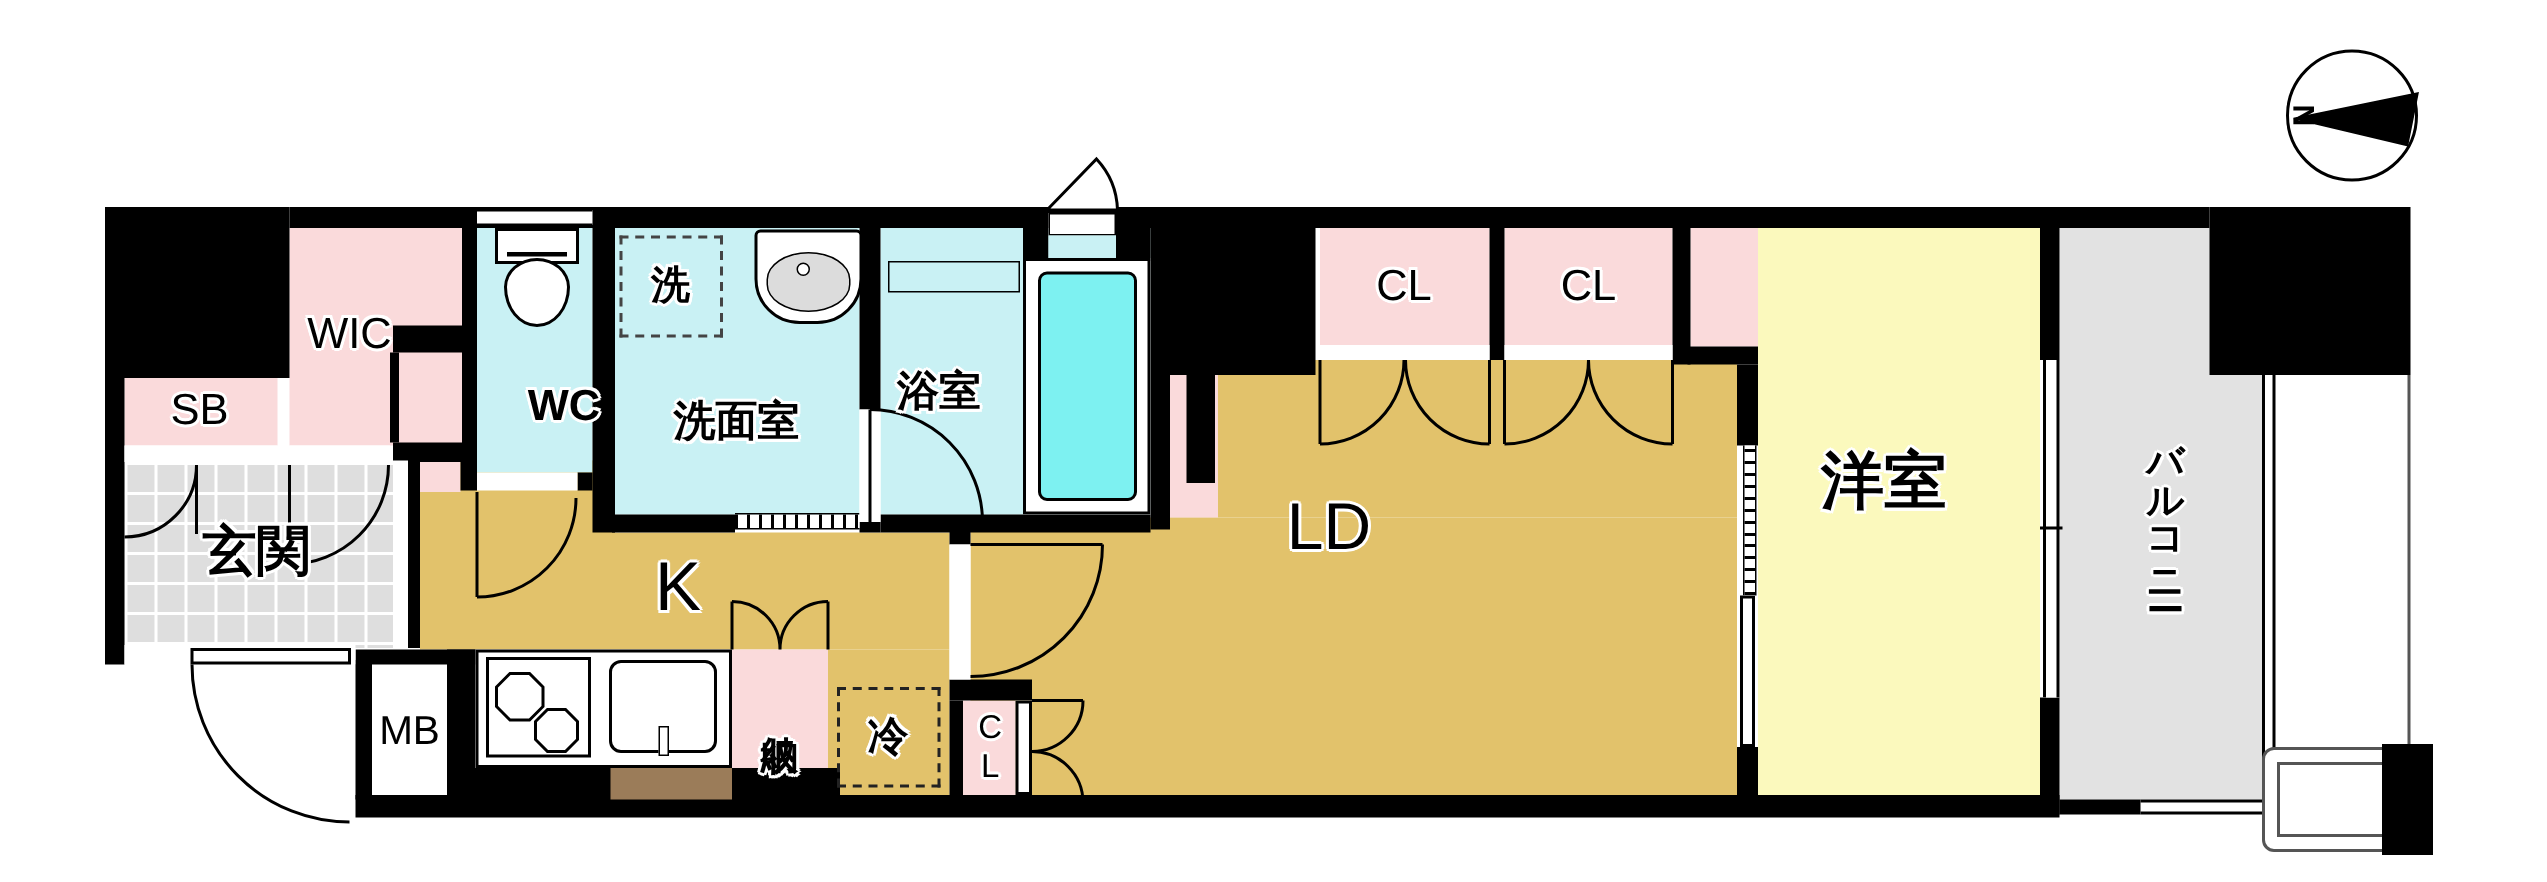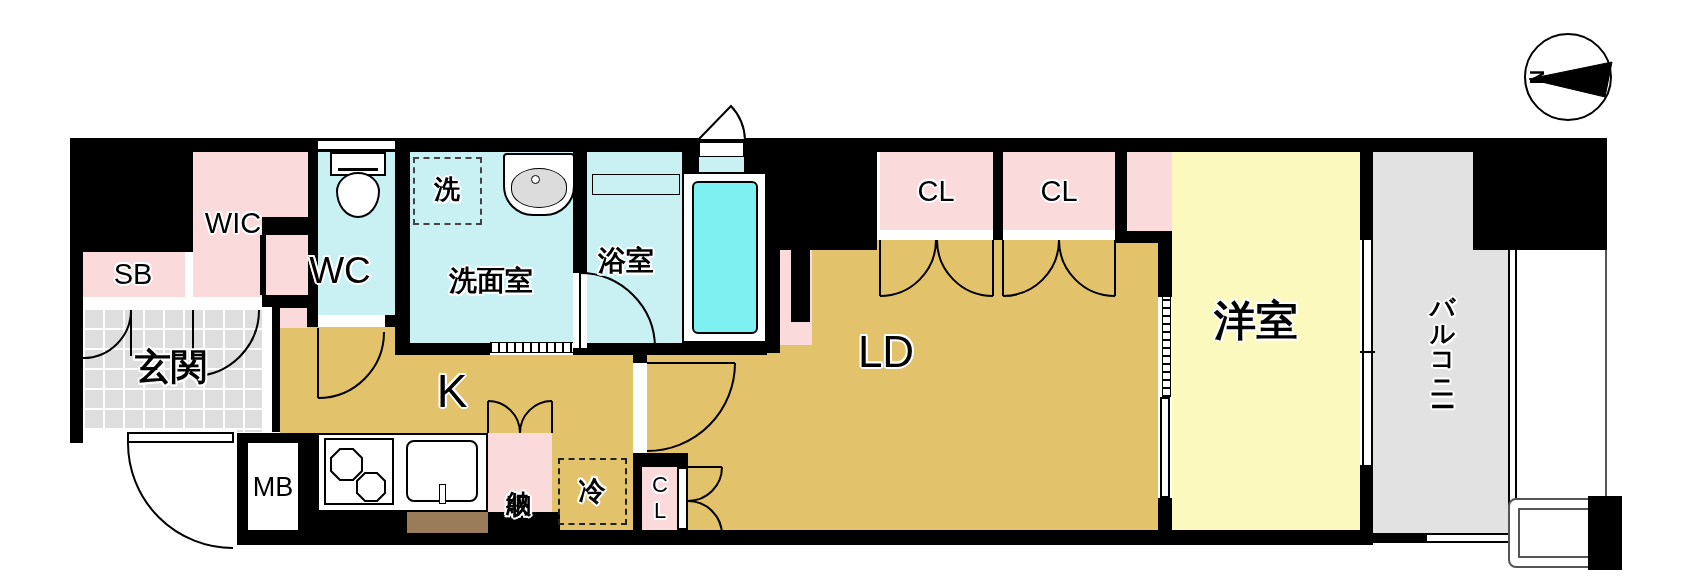--- a/index.html
+++ b/index.html
@@ -182,21 +182,21 @@
 
     <polygon points="362,458 362,471 353,480 340,480 331,471 331,458 340,449 353,449" fill="#fff" stroke="#000" stroke-width="2"></polygon>
     <polygon points="385,481 385,493 377,501 365,501 357,493 357,481 365,473 377,473" fill="#fff" stroke="#000" stroke-width="2"></polygon>
 
     <polygon points="1529,79 1612,62 1605,97" fill="#000" stroke="#000" stroke-width="1"></polygon>
   </svg>
 
   <div class="lbl" style="left:171px;top:367px;font-size:36px;">玄関</div>
   <div class="lbl" style="left:133px;top:274px;font-size:29px;font-weight:500;text-align:right;">SB</div>
   <div class="lbl" style="left:233px;top:223px;font-size:29px;font-weight:500;">WIC</div>
-  <div class="lbl" style="left:340px;top:271px;font-size:37px;font-weight:400;">WC</div>
+  <div class="lbl" style="left:376px;top:271px;font-size:29px;font-weight:700;">WC</div>
   <div class="lbl" style="left:491px;top:281px;font-size:28px;">洗面室</div>
   <div class="lbl" style="left:447px;top:190px;font-size:26px;">洗</div>
   <div class="lbl" style="left:626px;top:261px;font-size:28px;">浴室</div>
   <div class="lbl" style="left:452px;top:391px;font-size:46px;font-weight:500;">K</div>
   <div class="lbl" style="left:886px;top:352px;font-size:44px;font-weight:500;">LD</div>
   <div class="lbl" style="left:936px;top:191px;font-size:29px;font-weight:500;">CL</div>
   <div class="lbl" style="left:1059px;top:191px;font-size:29px;font-weight:500;">CL</div>
   <div class="lbl vert" style="left:519px;top:471px;font-size:25px;">収納</div>
   <div class="lbl" style="left:592px;top:491px;font-size:27px;">冷</div>
   <div class="lbl vert upright" style="left:660px;top:498px;font-size:22px;font-weight:500;letter-spacing:1px;">CL</div>

